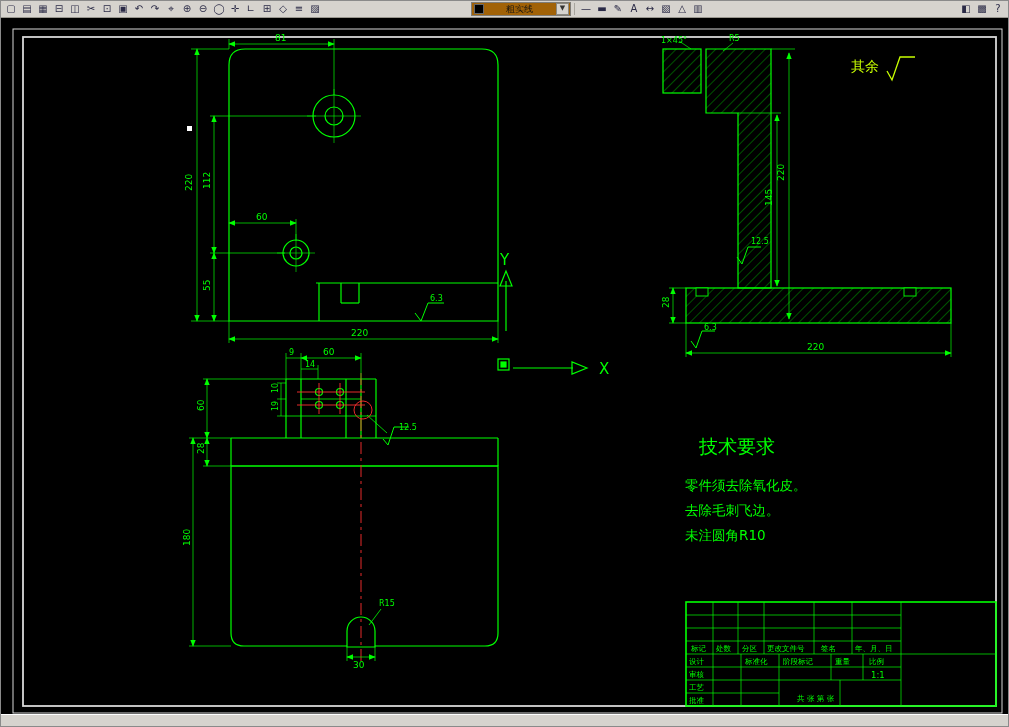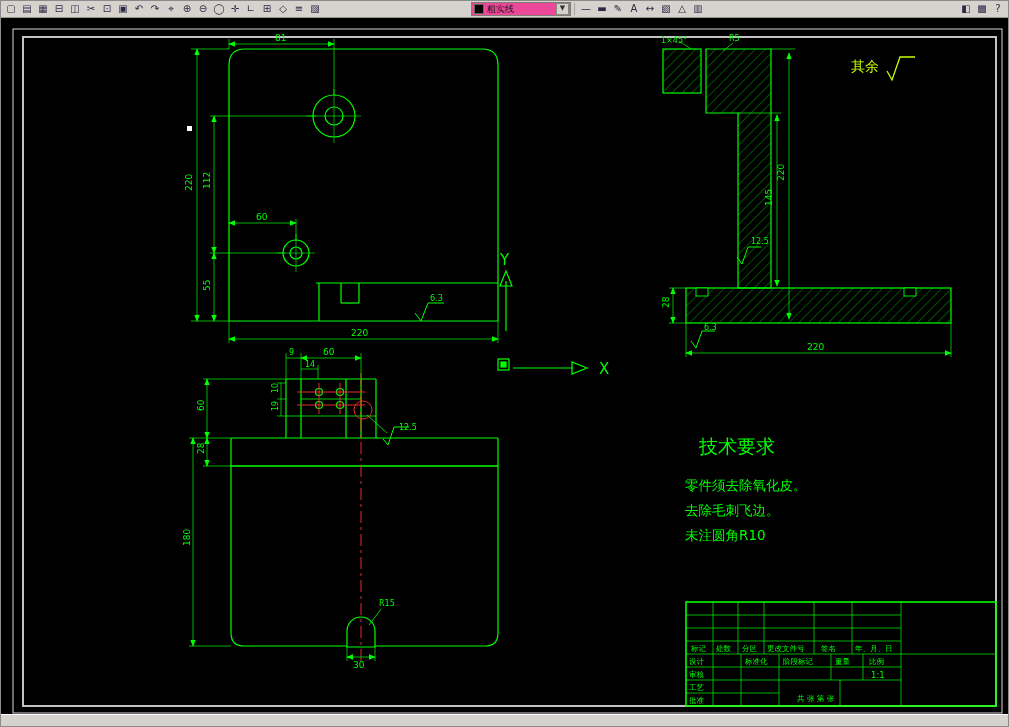--- a/index.html
+++ b/index.html
@@ -5,22 +5,22 @@
   html,body{margin:0;padding:0;background:#777;}
   .app{position:relative;width:1009px;height:727px;background:#000;overflow:hidden;
        border:1px solid #8a8a8a;box-sizing:border-box;
        font-family:"DejaVu Sans",sans-serif;}
   .toolbar{position:absolute;top:0;left:0;right:0;height:16px;background:#d6d3ce;
        border-bottom:1px solid #9a978f;display:flex;align-items:center;padding:0 2px;z-index:5;}
   .tbicon{display:inline-block;width:16px;height:14px;font-size:10px;line-height:14px;
        text-align:center;color:#2a2a46;cursor:default;flex:0 0 auto;}
   .tbgroup{display:flex;align-items:center;}
   .sep{width:1px;height:12px;background:#a8a59e;margin:0 3px;flex:0 0 auto;}
-  .combo{margin-left:148px;width:96px;height:12px;background:#ec4899;border:1px solid #7f7c76;
-       display:flex;align-items:center;font-size:9px;color:#111;padding:0 1px;flex:0 0 auto;}
+  .combo{margin-left:148px;width:96px;height:12px;background:#a16207;border:1px solid #7f7c76;
+       display:flex;align-items:center;font-size:9px;color:#111;padding:0 1px;flex:0 0 auto;gap:19px;}
   .swatch{width:8px;height:8px;background:#000;border:1px solid #666;margin:0 3px 0 1px;flex:0 0 auto;}
   .combo-arrow{margin-left:auto;width:11px;height:10px;background:#d6d3ce;border:1px solid #8a877f;
        font-size:7px;line-height:9px;text-align:center;color:#333;}
   .far{margin-left:auto;}
   .statusbar{position:absolute;left:0;right:0;bottom:0;height:11px;background:#d6d3ce;
        border-top:1px solid #fff;z-index:5;}
   svg{position:absolute;top:0;left:0;}
   svg text{font-family:"DejaVu Sans",sans-serif;}
 </style>
 </head>

